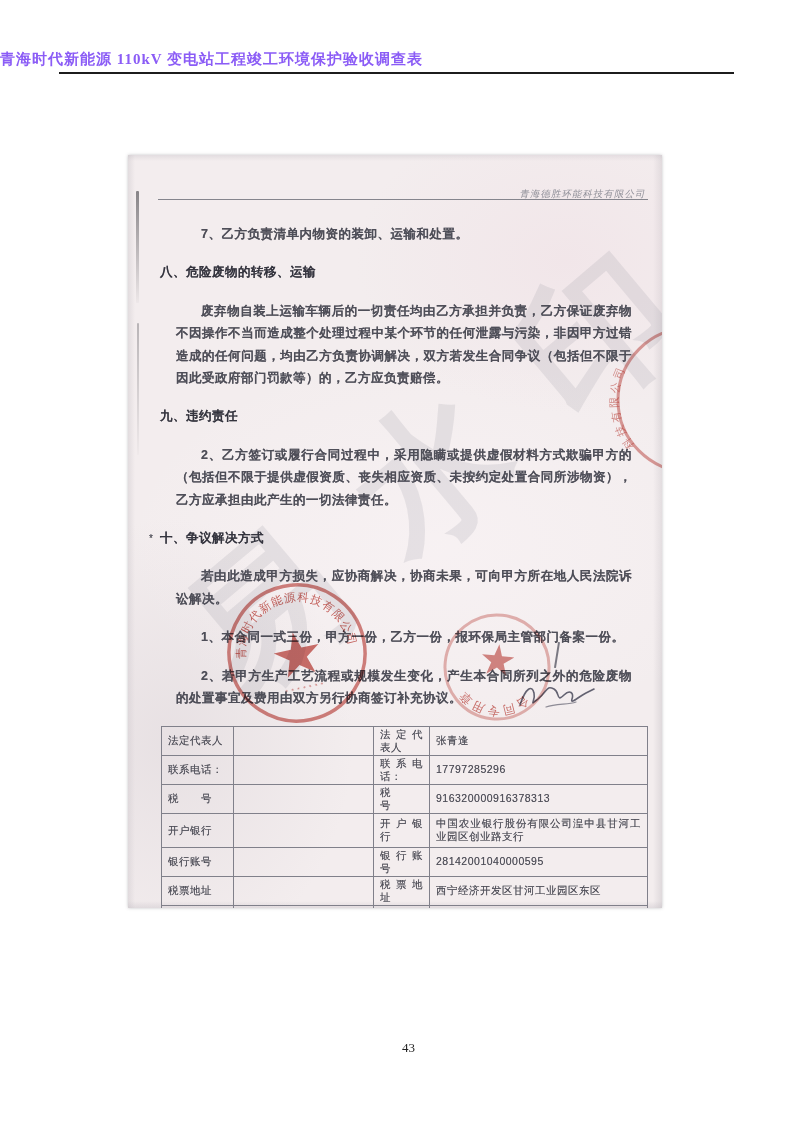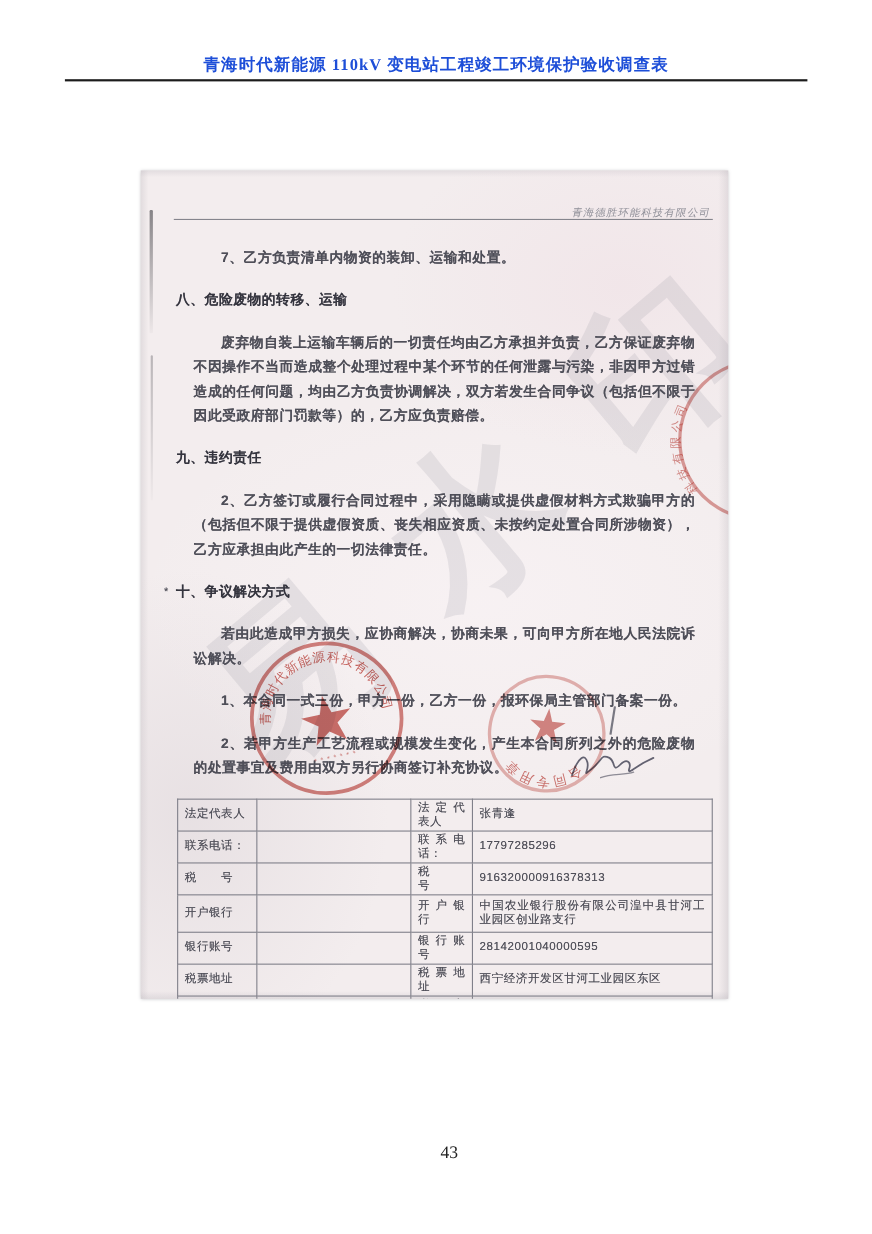--- a/index.html
+++ b/index.html
@@ -1,24 +1,24 @@
 <!DOCTYPE html>
 <html><head>
 <meta charset="utf-8">
 <style>
   html,body{margin:0;padding:0;background:#ffffff;}
   .page{position:relative;width:793px;height:1122px;background:#ffffff;overflow:hidden;
         font-family:"Liberation Serif","DejaVu Serif",serif;}
 
   
-  .doc-title{position:absolute;top:50px;left:0;right:0;text-align:center;
-             font-size:15px;font-weight:600;letter-spacing:1px;color:#1d4ed8;}
+  .doc-title{position:absolute;top:50px;left:0;right:0;text-align:left;
+             font-size:15px;font-weight:600;letter-spacing:1px;color:#8b5cf6;}
   .doc-title-rule{position:absolute;top:72px;left:59px;right:59px;border-top:2px solid #1c1c1c;}
   .page-footer{position:absolute;top:1040px;left:0;right:0;text-align:center;
-               font-size:16px;color:#222;margin-left:24px;}
+               font-size:13px;color:#222;margin-left:24px;}
 
   
   .scan{position:absolute;left:128px;top:155px;width:534px;height:753px;overflow:hidden;
         background-color:#f3edee;
         background-image:
           radial-gradient(ellipse 300px 220px at 82% 14%, rgba(240,224,229,0.55), transparent 70%),
           radial-gradient(ellipse 260px 320px at 8% 78%, rgba(214,206,211,0.40), transparent 70%),
           radial-gradient(ellipse 420px 260px at 58% 52%, rgba(250,244,246,0.60), transparent 75%),
           linear-gradient(90deg, rgba(185,180,186,0.30) 0px, rgba(185,180,186,0) 7px),
           linear-gradient(270deg, rgba(185,180,186,0.35) 0px, rgba(185,180,186,0) 9px),

